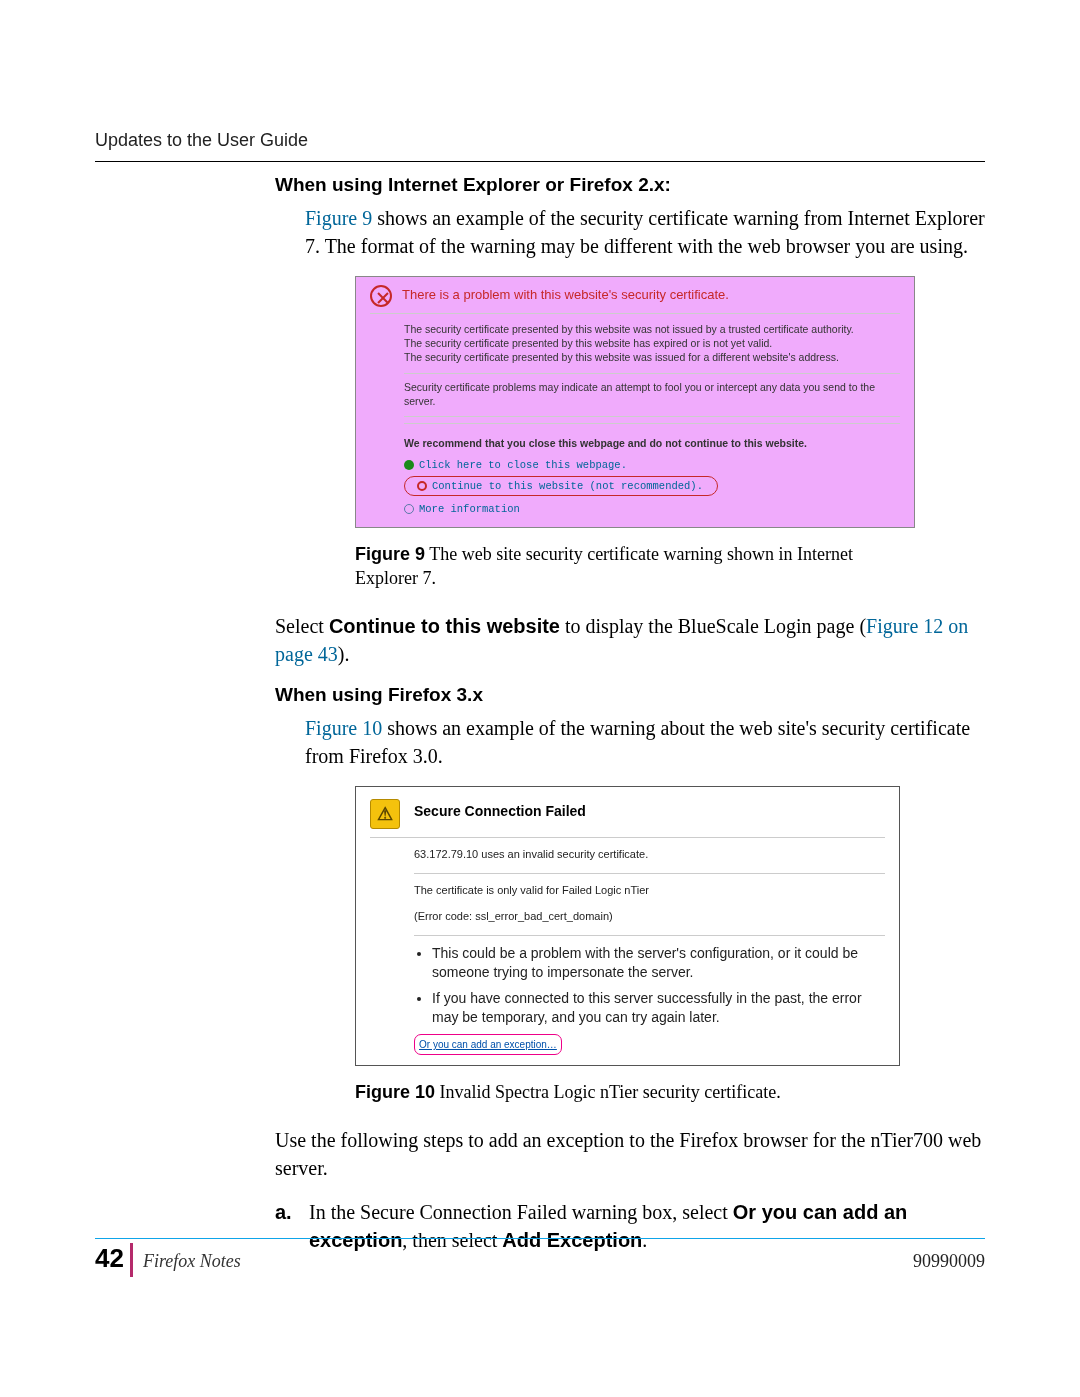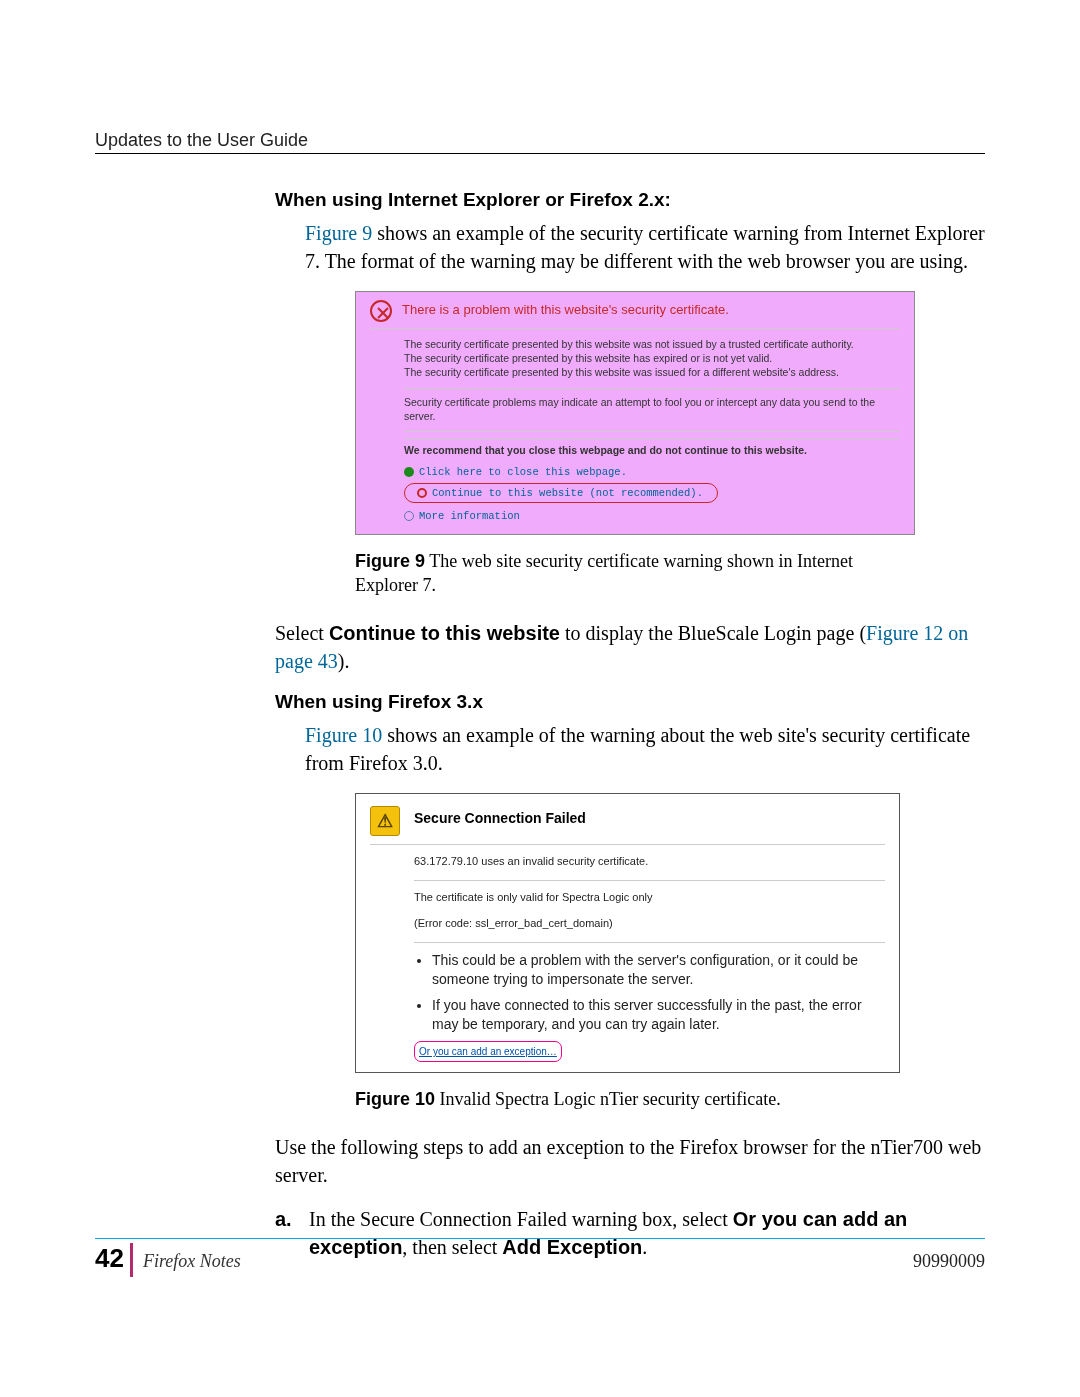--- a/index.html
+++ b/index.html
@@ -10,23 +10,23 @@
     font-family: "Palatino Linotype", "Book Antiqua", Palatino, Georgia, serif;
     color: #000;
     position: relative;
   }
   .page {
     padding: 130px 95px 0 95px;
   }
   .running-header {
     font-size: 18px;
     color: #222;
-    padding-bottom: 2px;
+    padding-bottom: 10px;
     border-bottom: 1px solid #000;
-    margin-bottom: 35px;
+    margin-bottom: 12px;
     font-family: "Segoe UI", "Myriad Pro", Arial, sans-serif;
   }
   .content { margin-left: 180px; }
   .subhead {
     font-family: "Segoe UI", "Myriad Pro", Arial, sans-serif;
     font-weight: 700;
     font-size: 19px;
     margin-bottom: 8px;
   }
   .para {
@@ -62,21 +62,21 @@
   }
   .ie-shield::before, .ie-shield::after {
     content: ""; position: absolute; width: 14px; height: 2px; background: #c62828;
     top: 10px; left: 4px;
   }
   .ie-shield::before { transform: rotate(45deg); }
   .ie-shield::after  { transform: rotate(-45deg); }
   .ie-title { color: #c62828; font-size: 13px; font-weight: 400; padding-top: 2px; }
   .ie-body { padding: 8px 0 0 34px; font-size: 10.5px; color: #333; line-height: 1.35; }
   .ie-body p { margin-bottom: 8px; }
-  .ie-recommend { border-top: 1px solid #ccc; padding-top: 4px; font-weight: 700; font-size: 10.5px; color: #333; margin-bottom:4px;}
+  .ie-recommend { border-top: 1px solid #ccc; padding-top: 12px; font-weight: 700; font-size: 10.5px; color: #333; margin-bottom:4px;}
   .ie-linkrow { font-size: 10.5px; display: flex; align-items: center; gap: 5px; margin-top:4px;font-family:Liberation Mono, monospace;}
   .ie-linkrow .ico-g { width:10px;height:10px;border-radius:50%;background:#1b8a1b;display:inline-block;}
   .ie-linkrow .ico-r { width:10px;height:10px;border-radius:50%;border:2px solid #c62828;display:inline-block;box-sizing:border-box;position:relative;}
   .ie-linkrow .ico-b { width:10px;height:10px;border-radius:50%;border:1px solid #5a7aa8;display:inline-block;box-sizing:border-box;}
   .ie-linkrow a { color: #006699 !important; text-decoration: none; }
   .ie-continue-wrap {
     border: 1.5px solid #c62828; border-radius: 16px;
     display:inline-flex; align-items:center; 
     padding: 2px 14px 2px 12px; margin-top: 4px;
   }
@@ -183,21 +183,21 @@
     </p>
 
     <div class="ff-box">
       <div class="ff-top">
         <div class="ff-icon">⚠</div>
         <div class="ff-title">Secure Connection Failed</div>
       </div>
       <div class="ff-body">
         <p>63.172.79.10 uses an invalid security certificate.</p>
         <hr>
-        <p>The certificate is only valid for Spectra Logic only</p>
+        <p>The certificate is only valid for Failed Logic nTier</p>
         <p>(Error code: ssl_error_bad_cert_domain)</p>
         <hr>
         <ul>
           <li>This could be a problem with the server's configuration, or it could be someone trying to impersonate the server.</li>
           <li>If you have connected to this server successfully in the past, the error may be temporary, and you can try again later.</li>
         </ul>
         <span class="ff-exc-wrap">
           <a href="#" class="ff-exception">Or you can add an exception…</a>
         </span>
       </div>

